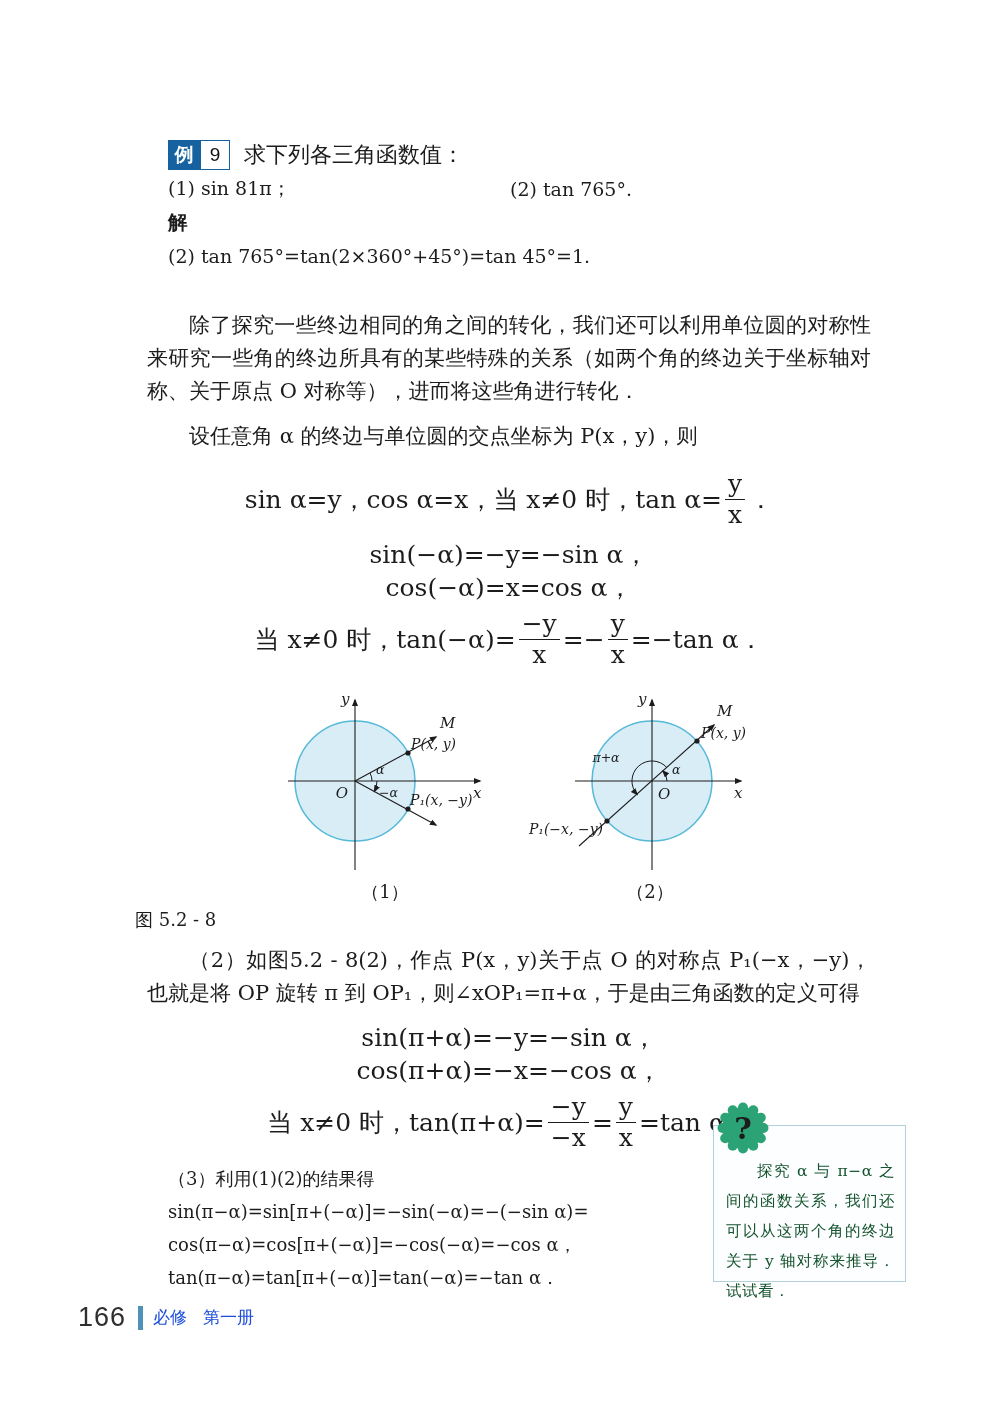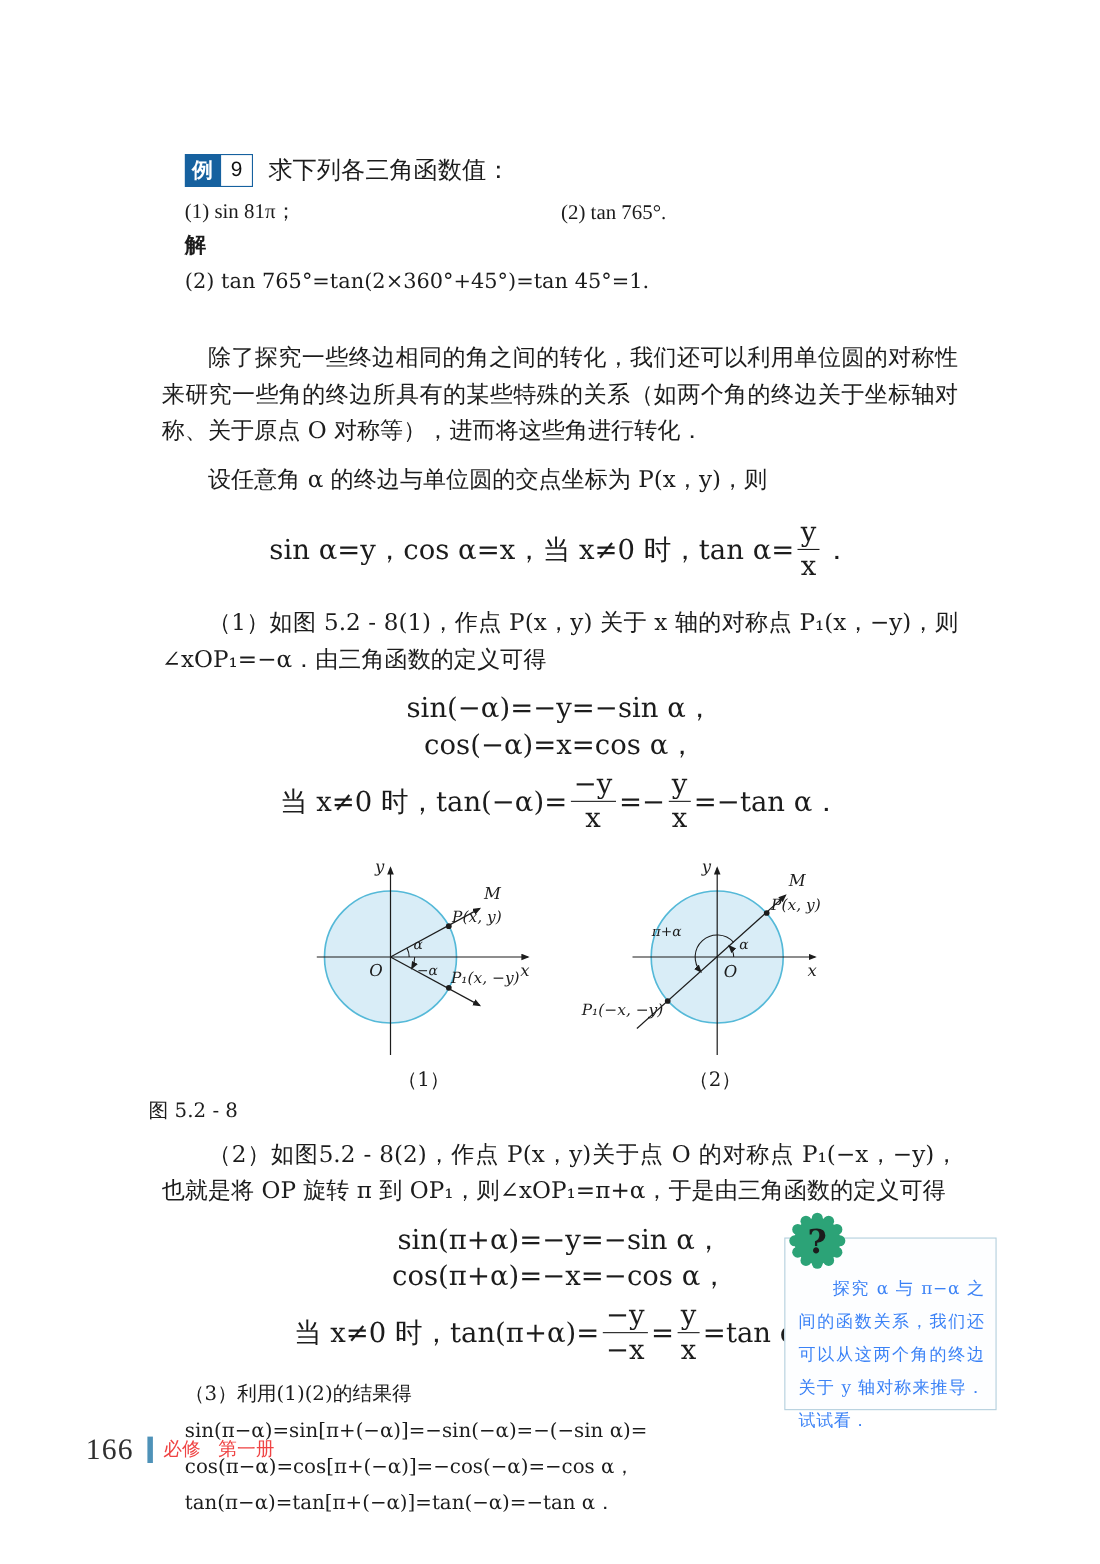--- a/index.html
+++ b/index.html
@@ -8,21 +8,21 @@
   .content { position:absolute; left:135px; top:138px; width:748px; }
 
   
   .ex-line { display:flex; align-items:center; margin-left:33px; height:34px; font-size:19px; }
   .badge { background:#16619f; color:#fff; width:32px; height:30px; display:flex; align-items:center;
            justify-content:center; font-size:19px; font-weight:bold; font-family:"Liberation Sans",sans-serif; }
   .badge-num { width:28px; height:28px; border:1px solid #16619f; color:#111; background:#fff;
                display:flex; align-items:center; justify-content:center; font-size:19px;
                font-family:"Liberation Sans",sans-serif; margin-right:14px; }
   .ex-title { font-size:22px; }
-  .ex-items { display:flex; margin-left:33px; height:33px; align-items:flex-end; font-size:19px;font-family:Liberation Serif, serif; }
+  .ex-items { display:flex; margin-left:33px; height:33px; align-items:center; font-size:19px; }
   .ex-items .i1 { width:342px; }
   .sol-label { font-weight:bold; margin-right:22px; font-size:19.5px; }
   .ex-gap { height:24px; }
 
   
   p.para { margin:12px; font-size:21px; line-height:33px; text-align:justify; text-indent:2em; }
   .fline { text-align:center; font-size:25px; line-height:32px; margin:1px 0; }
   .fline.tall { padding:7px 0; }
   .fleft { font-size:18px; line-height:33px; margin-left:33px; }
   .fleft0 { font-size:19.3px; line-height:33px; }
@@ -42,27 +42,27 @@
   svg text { font-family:"DejaVu Serif","Liberation Serif",serif; fill:#1c1c1c; }
   svg text.var { font-style:italic; font-size:15px; }
   svg text.pt  { font-style:italic; font-size:14px; }
   svg text.ang { font-style:italic; font-size:12.5px; }
 
   
   .qbox { position:absolute; left:713px; top:1125px; width:193px; height:157px;
           border:1.5px solid #b3cfdd; background:#fdfeff; box-sizing:border-box; }
   .qbox-badge { position:absolute; left:2px; top:-25px; width:54px; height:54px; }
   .qbox-text { margin:30px 10px 8px 12px; font-size:15.5px; line-height:30px; text-align:justify;
-               text-indent:2em; color:#3b82f6; letter-spacing:0.5px; }
+               text-indent:2em; color:#14532d; letter-spacing:0.5px; }
 
   
   .footer { position:absolute; left:78px; top:1302px; display:flex; align-items:center; }
-  .footer .num { font-size:27px; color:#2f2f2f; font-family:Liberation Serif, serif; letter-spacing:1px; }
+  .footer .num { font-size:27px; color:#2f2f2f; font-family:Liberation Sans, sans-serif; letter-spacing:1px; }
   .footer .bar { width:5px; height:24px; background:#4e92b8; margin:0 10px 0 12px; }
-  .footer .label { font-size:17px; color:#ef4444; margin-right:16px; }
+  .footer .label { font-size:17px; color:#1d4ed8; margin-right:16px; }
 </style>
 </head>
 <body>
 
 <div class="page">
   <div class="content">
 
     <div class="ex-line">
       <span class="badge">例</span>
       <span class="badge-num">9</span>
@@ -80,21 +80,20 @@
     </div>
     <div class="ex-gap"></div>
 
     <p class="para">除了探究一些终边相同的角之间的转化，我们还可以利用单位圆的对称性来研究一些角的终边所具有的某些特殊的关系（如两个角的终边关于坐标轴对称、关于原点 O 对称等），进而将这些角进行转化．</p>
     <p class="para">设任意角 α 的终边与单位圆的交点坐标为 P(x，y)，则</p>
 
     <div class="fline tall">
       <span>sin α=y，cos α=x，当 x≠0 时，tan α=</span><span class="frac"><span class="fn">y</span><span class="fd">x</span></span><span>．</span>
     </div>
 
-    <p class="para">（1）如图 5.2 - 8(1)，作点 P(x，y) 关于 x 轴的对称点 P₁(x，−y)，则∠xOP₁=−α．由三角函数的定义可得</p>
     <div class="fline">sin(−α)=−y=−sin α，</div>
     <div class="fline">cos(−α)=x=cos α，</div>
     <div class="fline tall">
       <span>当 x≠0 时，tan(−α)=</span><span class="frac"><span class="fn">−y</span><span class="fd">x</span></span><span>=−</span><span class="frac"><span class="fn">y</span><span class="fd">x</span></span><span>=−tan α．</span>
     </div>
 
     <div class="figs">
       <svg width="210" height="190" viewBox="0 0 210 190">
         <defs>
           <marker id="arr1" markerWidth="9" markerHeight="8" refX="6" refY="3" orient="auto" markerUnits="userSpaceOnUse">

